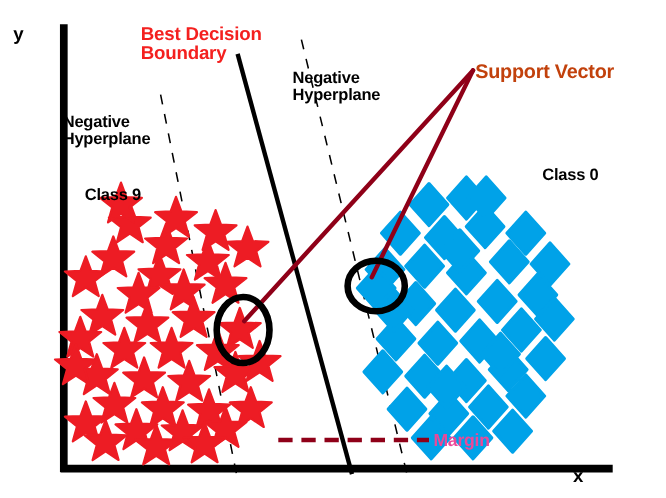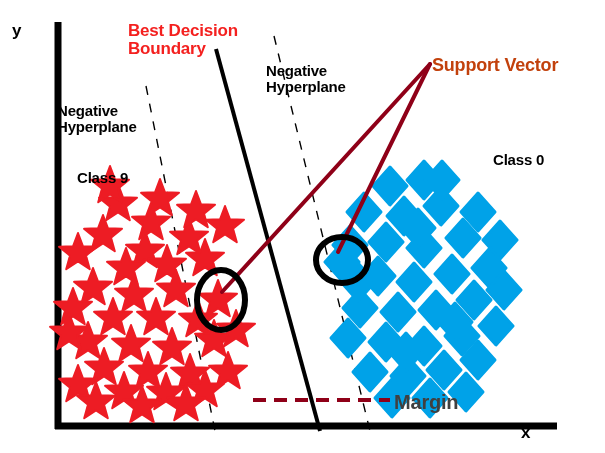--- a/index.html
+++ b/index.html
@@ -47,22 +47,22 @@
   }
   .lbl-bdb {
     font-size: 17px;
     color: #f4201f;
   }
   .lbl-sv {
     font-size: 18px;
     color: #c2410c;
   }
   .lbl-margin {
-    font-size: 20px;
-    color: #404040;
+    font-size: 16px;
+    color: #ec4899;
   }
 </style>
 </head>
 <body>
 
 <div id="stage">
 
   <svg class="layer" viewBox="0 0 605 453">
     <g id="g-axes">
         <line x1="58" y1="22" x2="58" y2="429" stroke="#000000" stroke-width="7"></line>

